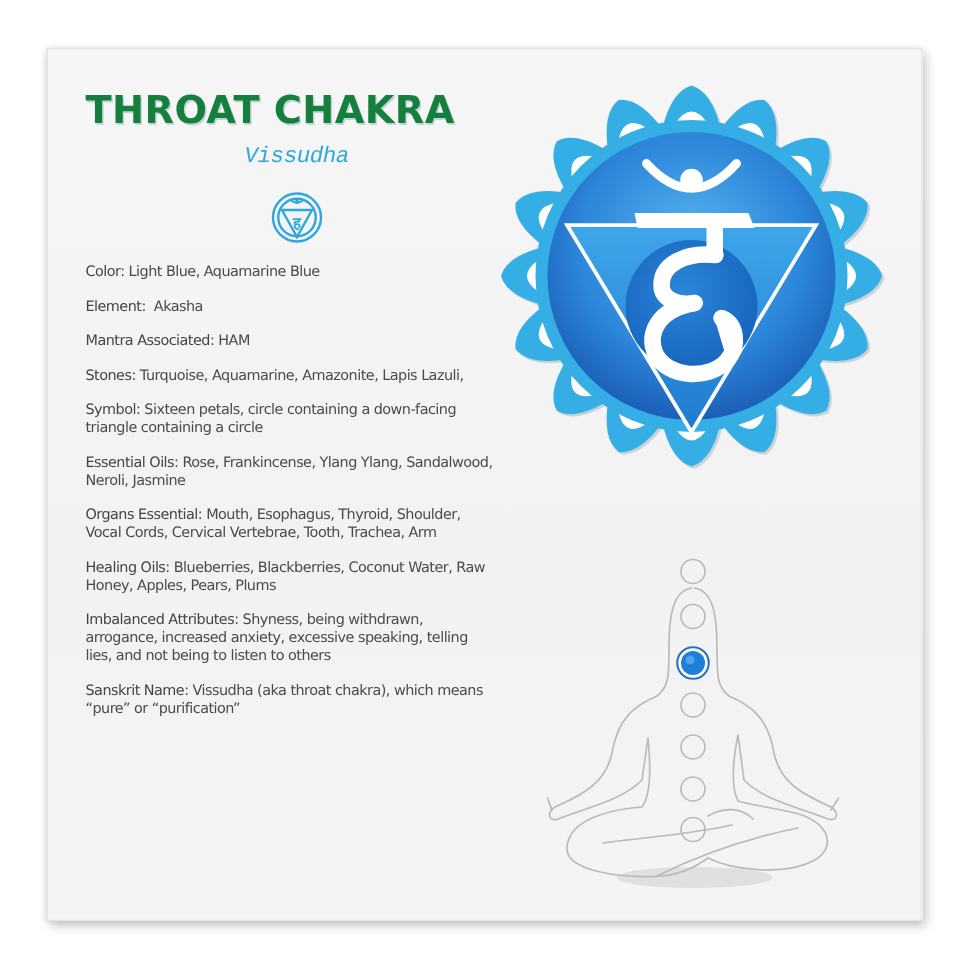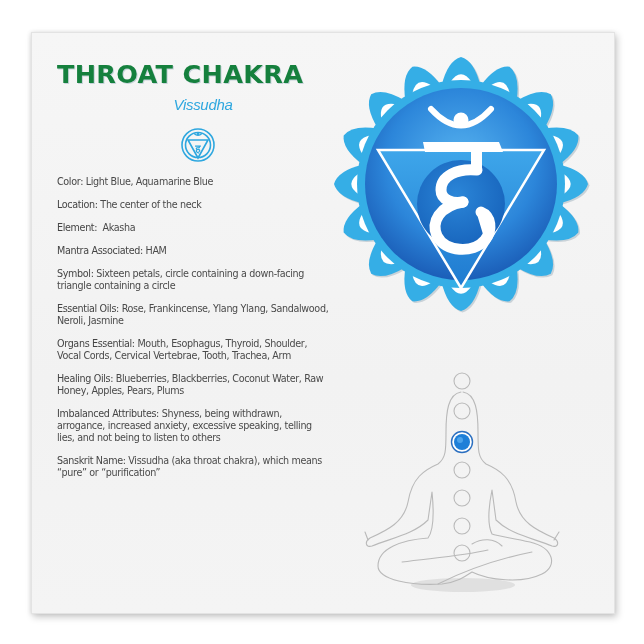--- a/index.html
+++ b/index.html
@@ -13,22 +13,22 @@
       border: 1px solid #e3e3e3;
       box-shadow: 2px 3px 7px rgba(0,0,0,0.22), -1px 0 4px rgba(0,0,0,0.08);
     }
     .title {
       position: absolute; left: 57px; top: 59px; width: 290px; height: 30px;
       font-family: "DejaVu Sans", sans-serif; font-weight: bold; font-size: 25.5px;
       color: #15803d; letter-spacing: 0.3px; white-space: nowrap;
       text-shadow: 1px 1px 0 #c7d3da;
     }
     .subtitle {
-      position: absolute; left: 163px; top: 96px; width: 80px; text-align: center;
-      font-family: Liberation Sans, sans-serif; font-style: italic; font-size: 15px;
+      position: absolute; left: 163px; top: 96px; width: 80px; 
+      font-family: Liberation Mono, monospace; font-style: italic; font-size: 15px;
       color: #2ea7df; letter-spacing: -0.3px;
     }
     .small-emblem { position: absolute; left: 180px; top: 127px; width: 36px; height: 36px; }
     .info {
       position: absolute; left: 57px; top: 176px; width: 275px;
       font-family: "DejaVu Sans", sans-serif; font-size: 9.6px; line-height: 12px; color: #4a4a4a;
       letter-spacing: -0.35px;
     }
     .entry { margin: 0 0 11px 0; }
     .entry .k { font-weight: normal; color: #444; }
@@ -49,23 +49,23 @@
     <circle cx="18" cy="18" r="12.5"></circle>
     <path d="M8 13 L28 13 L18 31 Z"></path>
   </g>
   <path d="M14 6.5 Q18 10 22 6.5" fill="none" stroke="#2ea7df" stroke-width="1.3"></path>
   <circle cx="18" cy="7" r="1.2" fill="#2ea7df"></circle>
   <text x="18" y="25" text-anchor="middle" font-size="10" font-weight="bold" fill="#2ea7df" font-family="DejaVu Sans, sans-serif">ह</text>
 </svg>
 
 <div class="info">
   <div class="entry"><span class="k">Color:</span><span> Light Blue, Aquamarine Blue</span></div>
-  <div class="entry"><span class="k">Location:</span><span> The center of the neck</span></div>
   <div class="entry"><span class="k">Element:</span><span style="white-space:pre">  Akasha</span></div>
   <div class="entry"><span class="k">Mantra Associated:</span><span> HAM</span></div>
+  <div class="entry"><span class="k">Stones:</span><span> Turquoise, Aquamarine, Amazonite, Lapis Lazuli,</span></div>
   <div class="entry"><span class="k">Symbol:</span><span> Sixteen petals, circle containing a down-facing triangle containing a circle</span></div>
   <div class="entry"><span class="k">Essential Oils:</span><span> Rose, Frankincense, Ylang Ylang, Sandalwood, Neroli, Jasmine</span></div>
   <div class="entry"><span class="k">Organs Essential:</span><span> Mouth, Esophagus, Thyroid, Shoulder, Vocal Cords, Cervical Vertebrae, Tooth, Trachea, Arm</span></div>
   <div class="entry"><span class="k">Healing Oils:</span><span> Blueberries, Blackberries, Coconut Water, Raw Honey, Apples, Pears, Plums</span></div>
   <div class="entry"><span class="k">Imbalanced Attributes:</span><span> Shyness, being withdrawn, arrogance, increased anxiety, excessive speaking, telling lies, and not being to listen to others</span></div>
   <div class="entry"><span class="k">Sanskrit Name:</span><span> Vissudha (aka throat chakra), which means “pure” or “purification”</span></div>
 </div>
 
 <svg class="emblem" viewBox="-130 -131 260 262">
   <defs>

